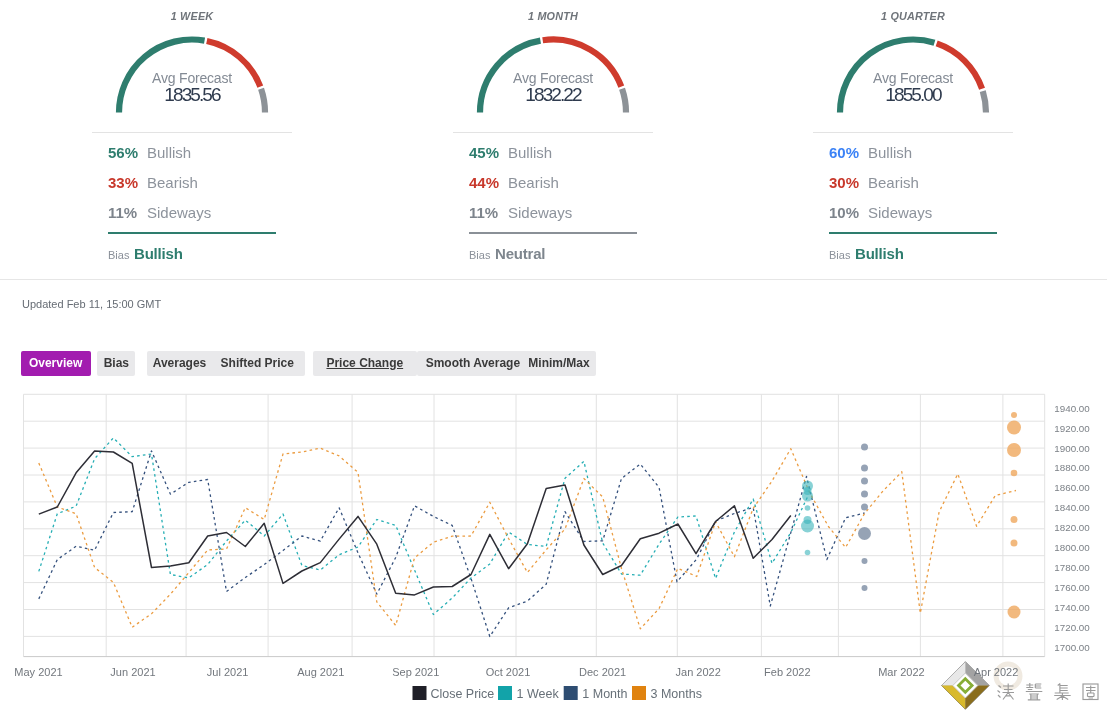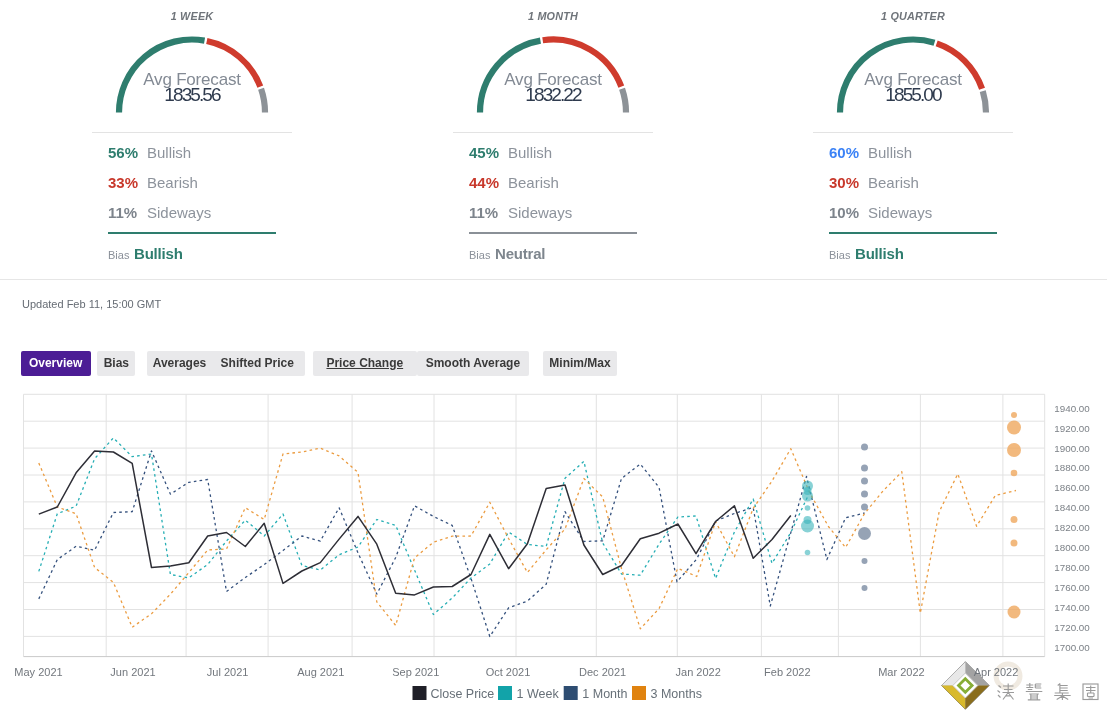--- a/index.html
+++ b/index.html
@@ -1,29 +1,29 @@
 <!DOCTYPE html>
 <html><head><meta charset="utf-8">
 <style>
 * { margin:0; padding:0; box-sizing:border-box; }
 html,body { width:1107px; height:713px; background:#fff; font-family:"Liberation Sans", sans-serif; overflow:hidden; }
 #page { position:relative; width:1107px; height:713px; background:#fff; }
 .gtitle { position:absolute; width:200px; text-align:center; font-size:10.8px; font-weight:bold; font-style:italic; color:#6f747a; letter-spacing:0.2px; }
-.avgl { position:absolute; width:200px; text-align:center; font-size:17px; letter-spacing:-0.2px; color:#838a94; }
+.avgl { position:absolute; width:200px; text-align:center; font-size:14px; letter-spacing:-0.2px; color:#838a94; }
 .avgv { position:absolute; width:220px; text-align:center; font-size:19px; letter-spacing:-1.9px; color:#2f3b4e; }
 .divline { position:absolute; width:200px; height:1px; background:#e3e3e3; }
 .pct { position:absolute; font-size:15px; font-weight:bold; }
 .plabel { position:absolute; font-size:15px; color:#8d939c; }
 .uline { position:absolute; width:168px; height:2px; }
 .biasl { position:absolute; font-size:11px; color:#8a9099; }
 .biasv { position:absolute; font-size:15px; font-weight:bold; letter-spacing:-0.2px; }
 .fulldiv { position:absolute; left:0; top:279px; width:1107px; height:1px; background:#e6e6e6; }
 .updated { position:absolute; left:22px; top:298px; font-size:11px; color:#666c74; }
 .tab { position:absolute; top:350.5px; height:25px; background:#e9e9eb; color:#3a3a3a; font-size:12px; font-weight:bold; text-align:center; line-height:25px; border-radius:2px; }
-.tab.active { background:#4c1d95; color:#fff; }
+.tab.active { background:#a21caf; color:#fff; }
 </style></head>
 <body>
 <div id="page">
 <svg width="1107" height="290" viewBox="0 0 1107 290" style="position:absolute;left:0;top:0">
 <path d="M 119.00 112.50 A 73 73 0 0 1 204.55 40.59" fill="none" stroke="#2e7d6e" stroke-width="6.2"></path>
       <path d="M 206.80 41.02 A 73 73 0 0 1 260.29 86.70" fill="none" stroke="#cf3b2d" stroke-width="6.2"></path>
       <path d="M 261.06 88.85 A 73 73 0 0 1 265.00 112.50" fill="none" stroke="#8d9297" stroke-width="6.2"></path>
       <path d="M 480.00 112.50 A 73 73 0 0 1 540.45 40.59" fill="none" stroke="#2e7d6e" stroke-width="6.2"></path>
       <path d="M 542.71 40.23 A 73 73 0 0 1 621.29 86.70" fill="none" stroke="#cf3b2d" stroke-width="6.2"></path>
       <path d="M 622.06 88.85 A 73 73 0 0 1 626.00 112.50" fill="none" stroke="#8d9297" stroke-width="6.2"></path>
@@ -75,21 +75,21 @@
 <div class="biasv" style="left:855px;top:245px;color:#2e7d6e;">Bullish</div>
 
 <div class="fulldiv"></div>
 <div class="updated">Updated Feb 11, 15:00 GMT</div>
 <div class="tab active" style="left:20.6px;width:70.0px;">Overview</div>
     <div class="tab" style="left:97.2px;width:38.3px;">Bias</div>
     <div class="tab" style="left:147px;width:65px;">Averages</div>
     <div class="tab" style="left:209.4px;width:95.8px;">Shifted Price</div>
     <div class="tab" style="left:312.8px;width:104px;text-decoration:underline;">Price Change</div>
     <div class="tab" style="left:416.8px;width:112.2px;">Smooth Average</div>
-    <div class="tab" style="left:543px;width:74px;">Minim/Max</div>
+    <div class="tab" style="left:522px;width:74px;">Minim/Max</div>
 <svg width="1107" height="713" viewBox="0 0 1107 713" style="position:absolute;left:0;top:0">
 <line x1="23.5" y1="394.3" x2="1044.7" y2="394.3" stroke="#e2e2e2" stroke-width="1"></line>
       <line x1="23.5" y1="421.2" x2="1044.7" y2="421.2" stroke="#e2e2e2" stroke-width="1"></line>
       <line x1="23.5" y1="448.1" x2="1044.7" y2="448.1" stroke="#e2e2e2" stroke-width="1"></line>
       <line x1="23.5" y1="475.0" x2="1044.7" y2="475.0" stroke="#e2e2e2" stroke-width="1"></line>
       <line x1="23.5" y1="501.9" x2="1044.7" y2="501.9" stroke="#e2e2e2" stroke-width="1"></line>
       <line x1="23.5" y1="528.8" x2="1044.7" y2="528.8" stroke="#e2e2e2" stroke-width="1"></line>
       <line x1="23.5" y1="555.7" x2="1044.7" y2="555.7" stroke="#e2e2e2" stroke-width="1"></line>
       <line x1="23.5" y1="582.6" x2="1044.7" y2="582.6" stroke="#e2e2e2" stroke-width="1"></line>
       <line x1="23.5" y1="609.5" x2="1044.7" y2="609.5" stroke="#e2e2e2" stroke-width="1"></line>

